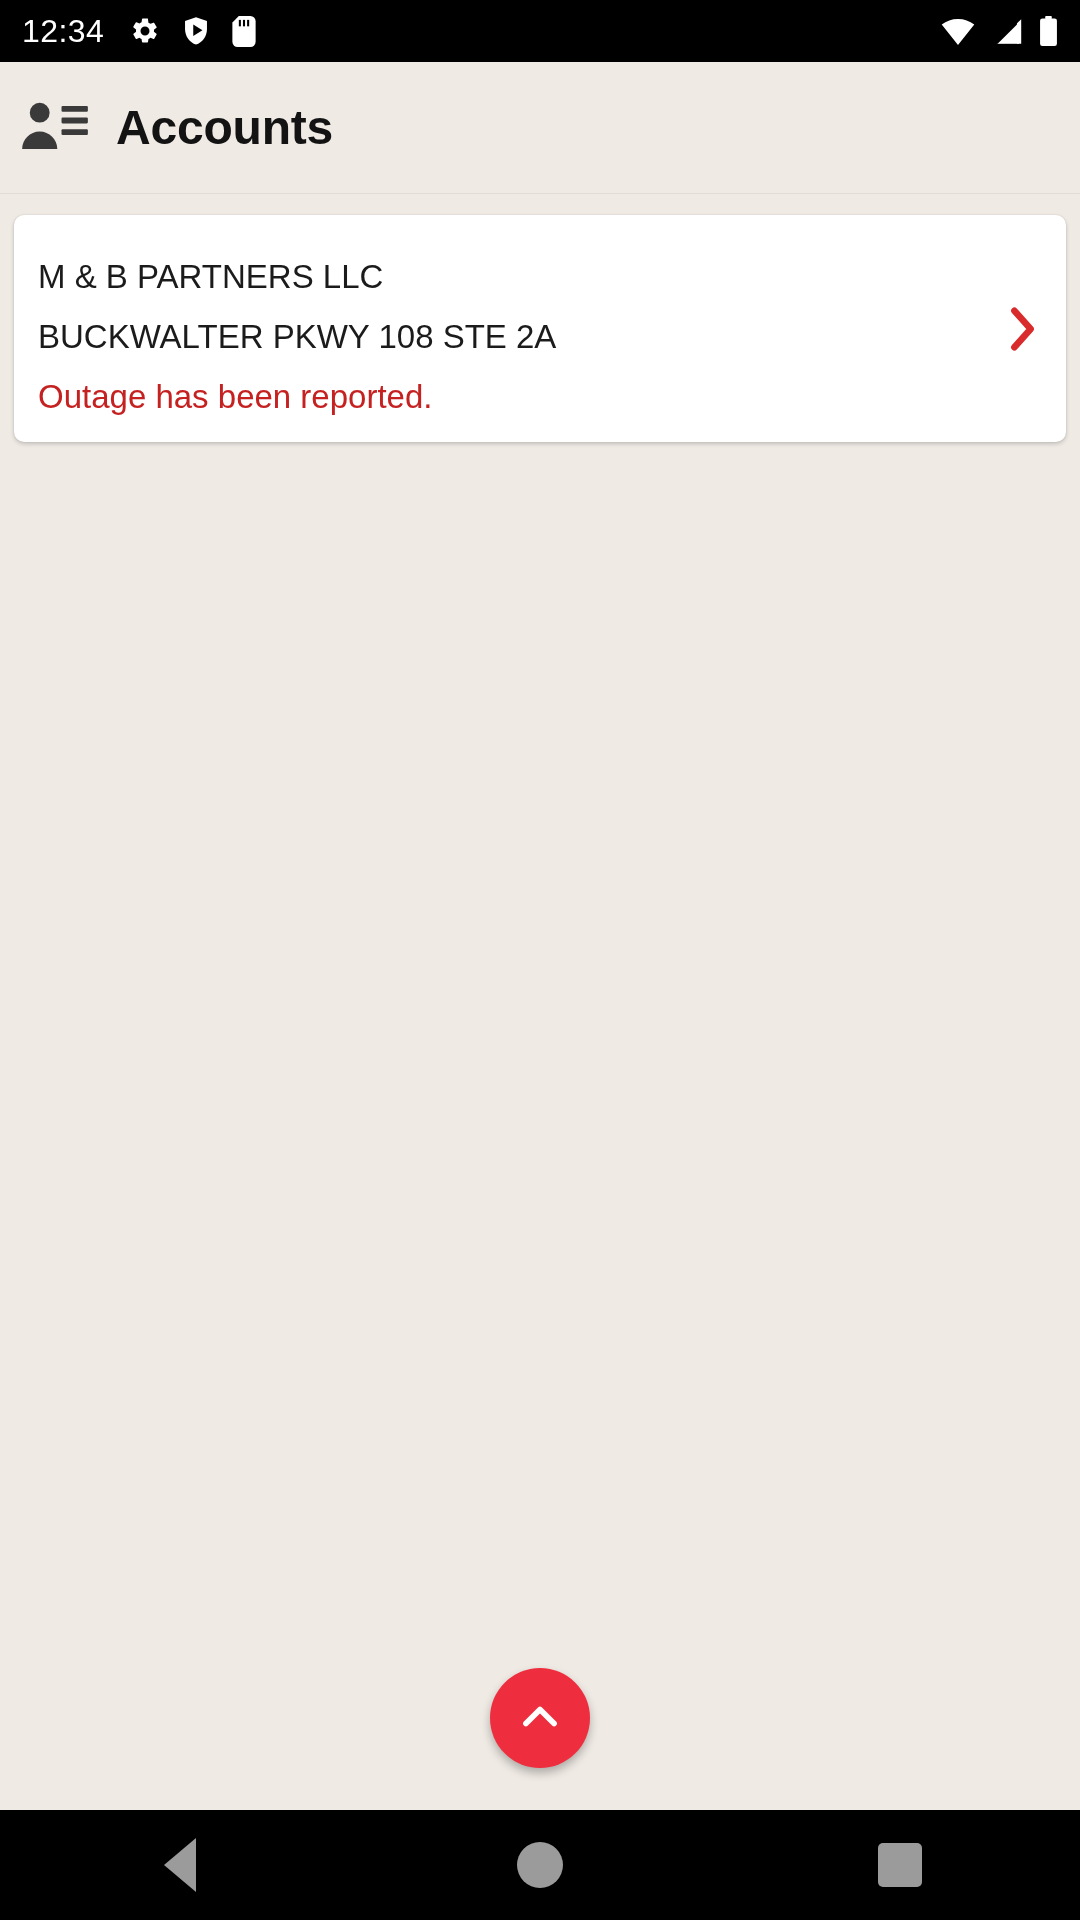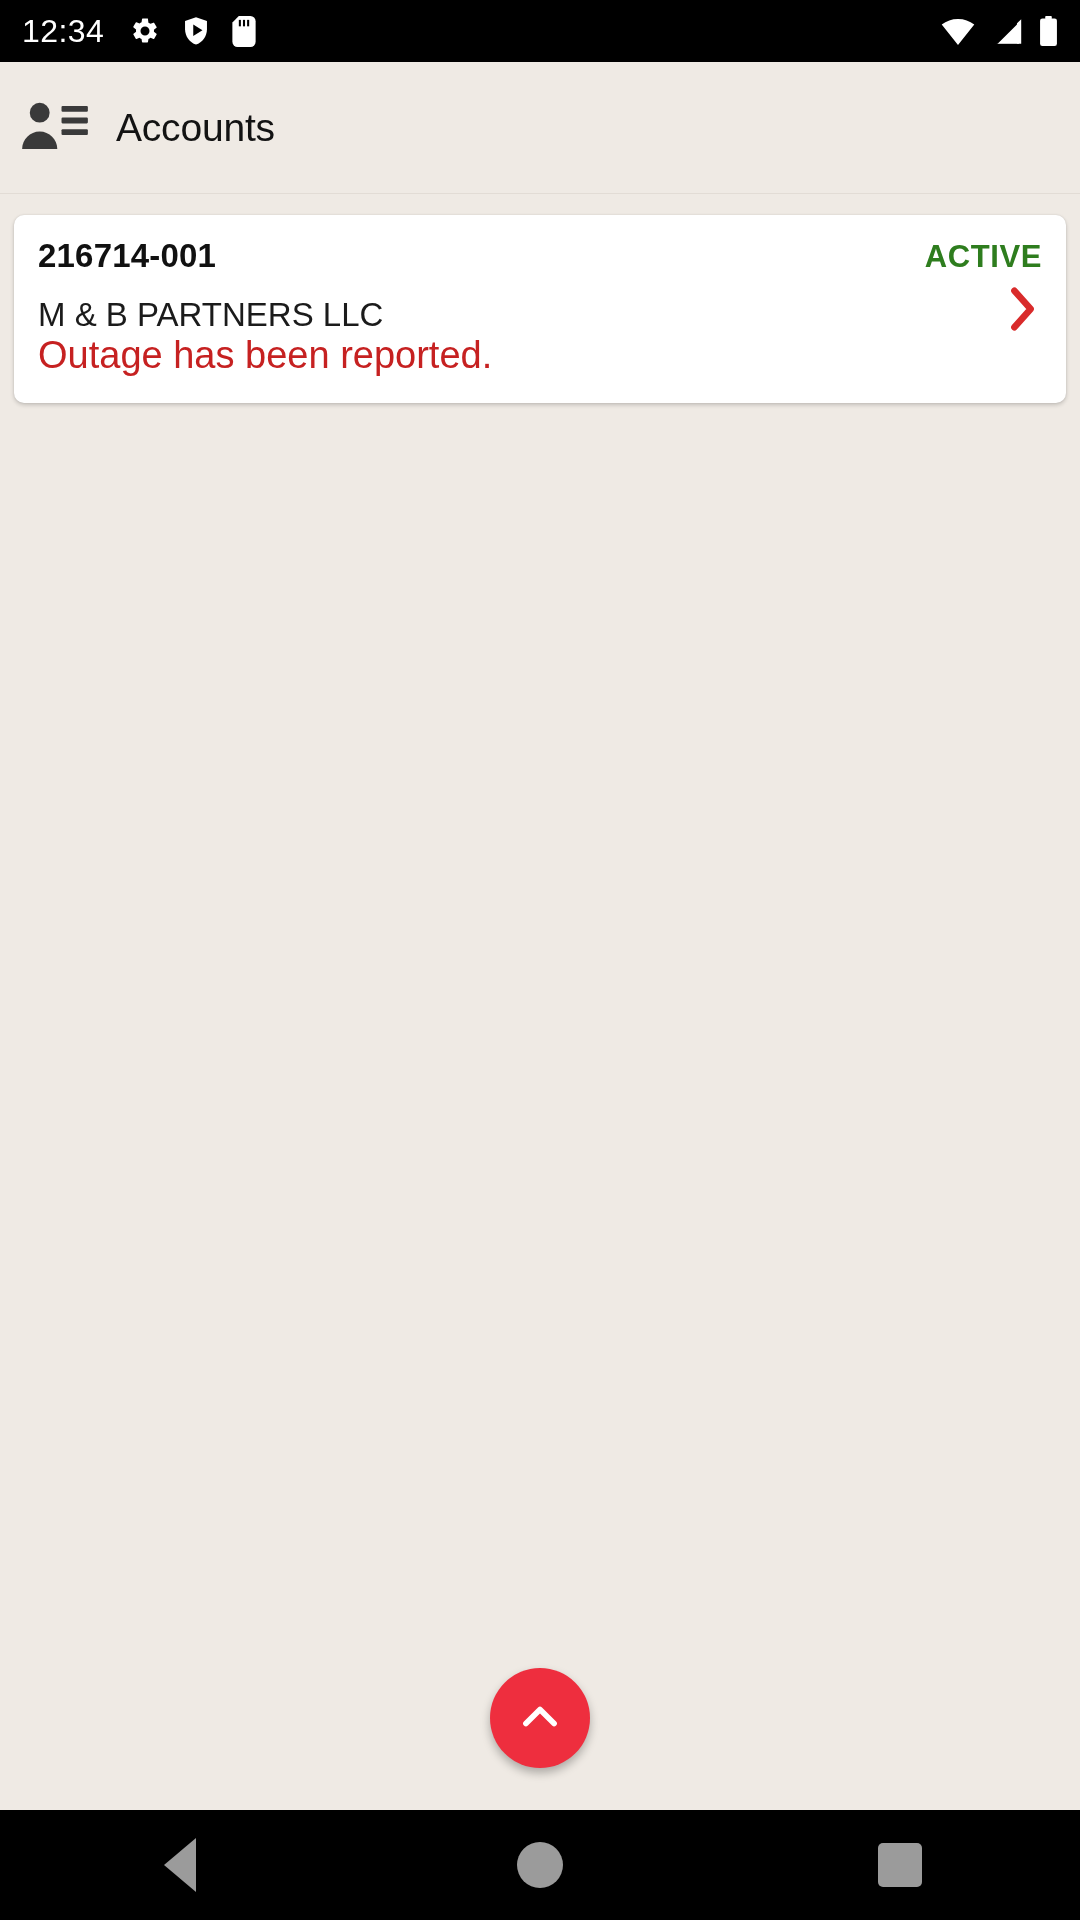--- a/index.html
+++ b/index.html
@@ -27,21 +27,21 @@
   .sb-icon svg{ display:block; }
 
   
   .appbar{
     position:absolute; top:62px; left:0; width:1080px; height:132px;
     background:#EFEAE4; display:flex; align-items:center;
     padding-left:18px; border-bottom:1px solid #E2DCD5;
   }
   .appbar-icon{ width:74px; height:74px; display:flex; align-items:center; justify-content:center; }
   .appbar-title{
-    font-size:39px; font-weight:normal; color:#131313;
+    font-size:48px; font-weight:bold; color:#131313;
     margin-left:24px; letter-spacing:-.2px; line-height:1;
   }
 
   
   .content{
     position:absolute; top:195px; left:0; width:1080px; bottom:110px;
     background:#EFEAE4; padding:20px 14px 0 14px;
   }
 
   .acct-card{
@@ -56,21 +56,21 @@
   .acct-status{ font-size:31px; font-weight:bold; color:#2E7D1E; letter-spacing:.6px; }
 
   .row-bal{ display:flex; align-items:baseline; justify-content:space-between; margin-top:22px; }
   .acct-balance{ font-size:35px; font-weight:bold; color:#111; }
   .due-wrap{ display:flex; align-items:baseline; gap:22px; padding-right:74px; }
   .due-label{ font-size:32px; color:#8A8A8A; }
   .due-date{ font-size:32px; color:#111; }
 
   .acct-name{ font-size:33px; color:#1B1B1B; margin-top:21px; }
   .acct-addr{ font-size:33px; color:#1B1B1B; margin-top:22px; }
-  .acct-outage{ font-size:38px; color:#C62121; }
+  .acct-outage{ font-size:33px; color:#C62121; margin-top:22px; }
 
   .chevron{
     position:absolute; right:26px; top:50%; transform:translateY(-26px);
     width:34px; height:52px; display:flex; align-items:center; justify-content:center;
   }
 
   
   .fab{
     position:absolute; left:50%; transform:translateX(-50%);
     bottom:152px; width:100px; height:100px; border-radius:50%;
@@ -150,28 +150,25 @@
         <rect x="14.3" y="10.4" width="9.3" height="2.1" rx=".4"></rect>
       </svg>
     </span>
     <div class="appbar-title">Accounts</div>
   </div>
 
   <div class="content">
 
     <div class="acct-card">
 
-      <div class="row-top">
-        <div class="acct-num">216714-001</div>
-        <div class="acct-status">ACTIVE</div>
-      </div>
 
 
       <div class="acct-name">M &amp; B PARTNERS LLC</div>
 
+      <div class="acct-addr">BUCKWALTER PKWY 108 STE 2A</div>
 
       <div class="acct-outage">Outage has been reported.</div>
 
       <span class="chevron">
         <svg width="28" height="46" viewBox="0 0 14 24" fill="none" stroke="#D92B2B" stroke-width="3.4" stroke-linecap="round" stroke-linejoin="round">
           <polyline points="2.5,2.5 11,12 2.5,21.5"></polyline>
         </svg>
       </span>
 
     </div>

